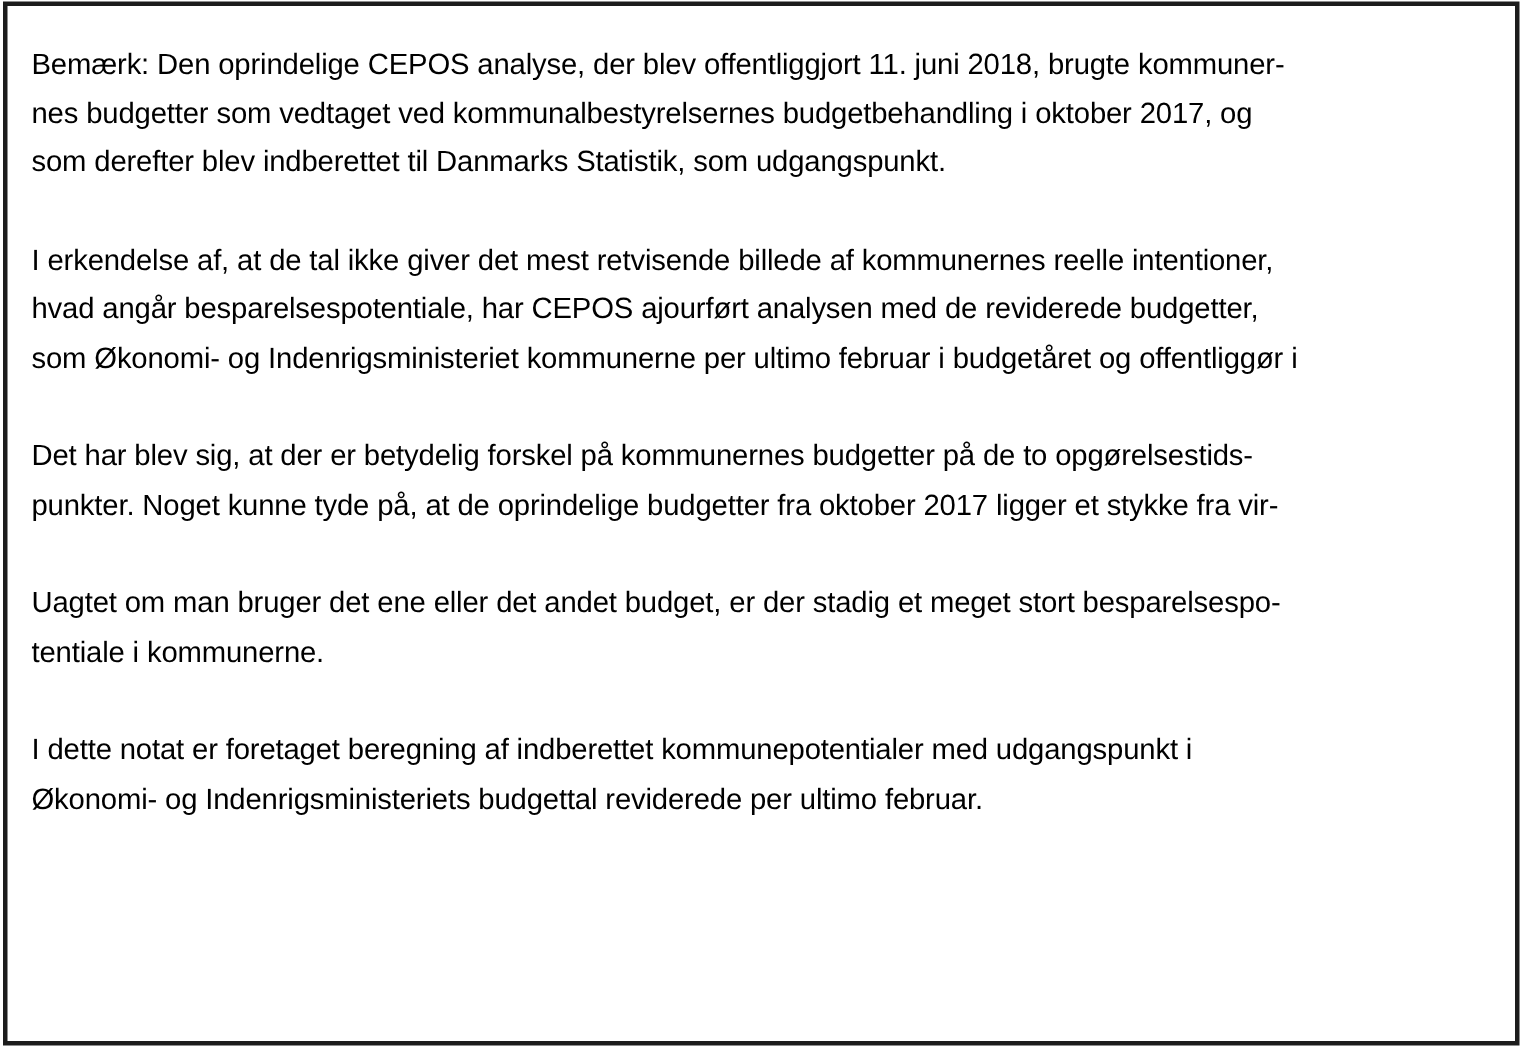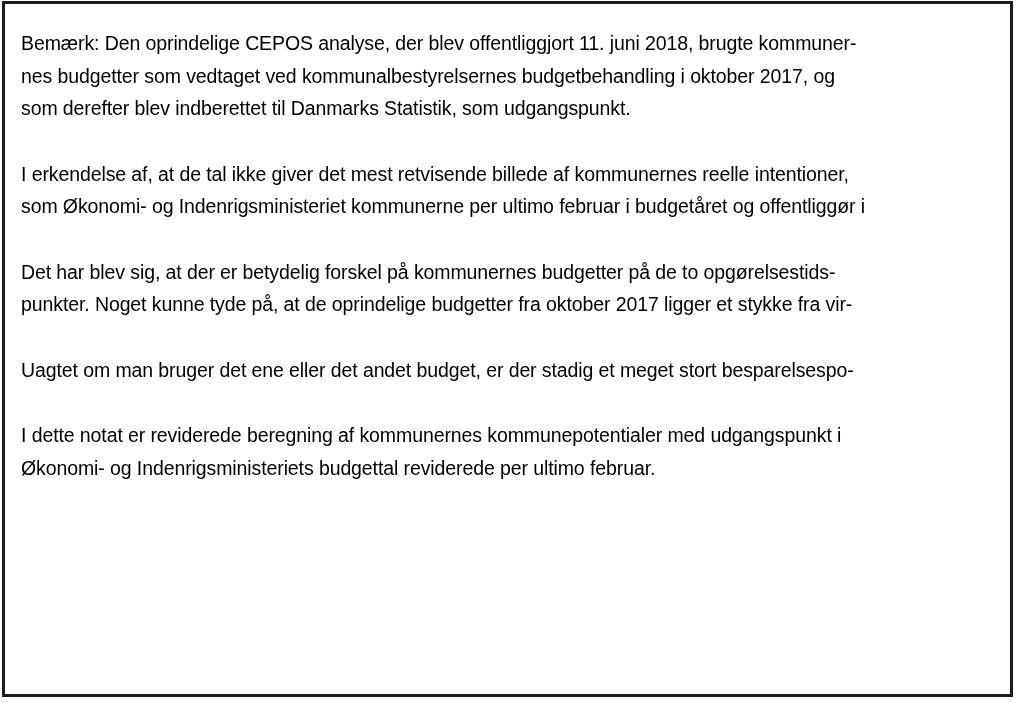--- a/index.html
+++ b/index.html
@@ -38,30 +38,32 @@
 <div class="note-frame">
 
   <div class="para">
     <div class="line">Bemærk: Den oprindelige CEPOS analyse, der blev offentliggjort 11. juni 2018, brugte kommuner-</div>
     <div class="line">nes budgetter som vedtaget ved kommunalbestyrelsernes budgetbehandling i oktober 2017, og</div>
     <div class="line">som derefter blev indberettet til Danmarks Statistik, som udgangspunkt.</div>
   </div>
 
   <div class="para">
     <div class="line">I erkendelse af, at de tal ikke giver det mest retvisende billede af kommunernes reelle intentioner,</div>
+    <div class="line">hvad angår besparelsespotentiale, har CEPOS ajourført analysen med de reviderede budgetter,</div>
     <div class="line">som Økonomi- og Indenrigsministeriet kommunerne per ultimo februar i budgetåret og offentliggør i</div>
   </div>
 
   <div class="para">
     <div class="line">Det har blev sig, at der er betydelig forskel på kommunernes budgetter på de to opgørelsestids-</div>
     <div class="line">punkter. Noget kunne tyde på, at de oprindelige budgetter fra oktober 2017 ligger et stykke fra vir-</div>
   </div>
 
   <div class="para">
     <div class="line">Uagtet om man bruger det ene eller det andet budget, er der stadig et meget stort besparelsespo-</div>
+    <div class="line">tentiale i kommunerne.</div>
   </div>
 
   <div class="para">
-    <div class="line">I dette notat er reviderede beregning af kommunernes kommunepotentialer med udgangspunkt i</div>
+    <div class="line">I dette notat er foretaget beregning af indberettet kommunepotentialer med udgangspunkt i</div>
     <div class="line">Økonomi- og Indenrigsministeriets budgettal reviderede per ultimo februar.</div>
   </div>
 
 </div>
 
 </body></html>

